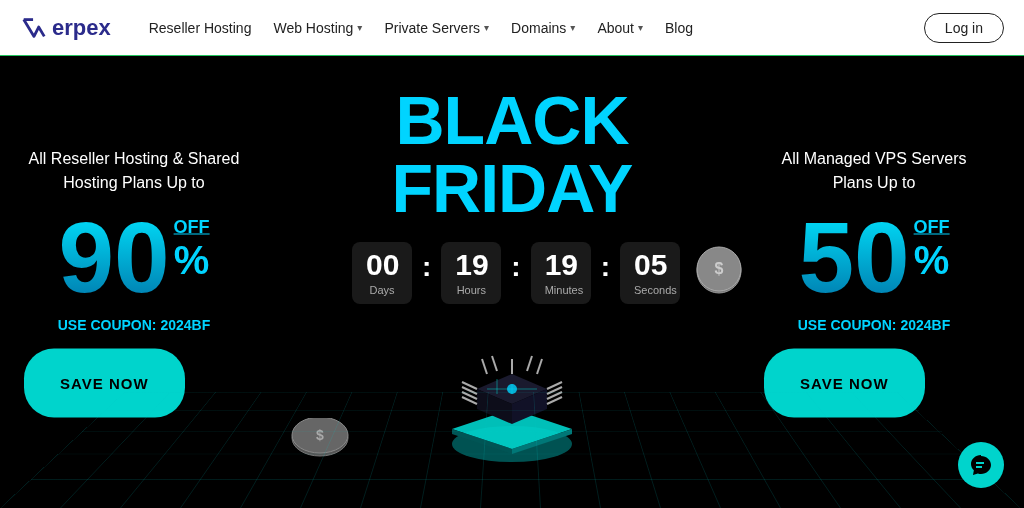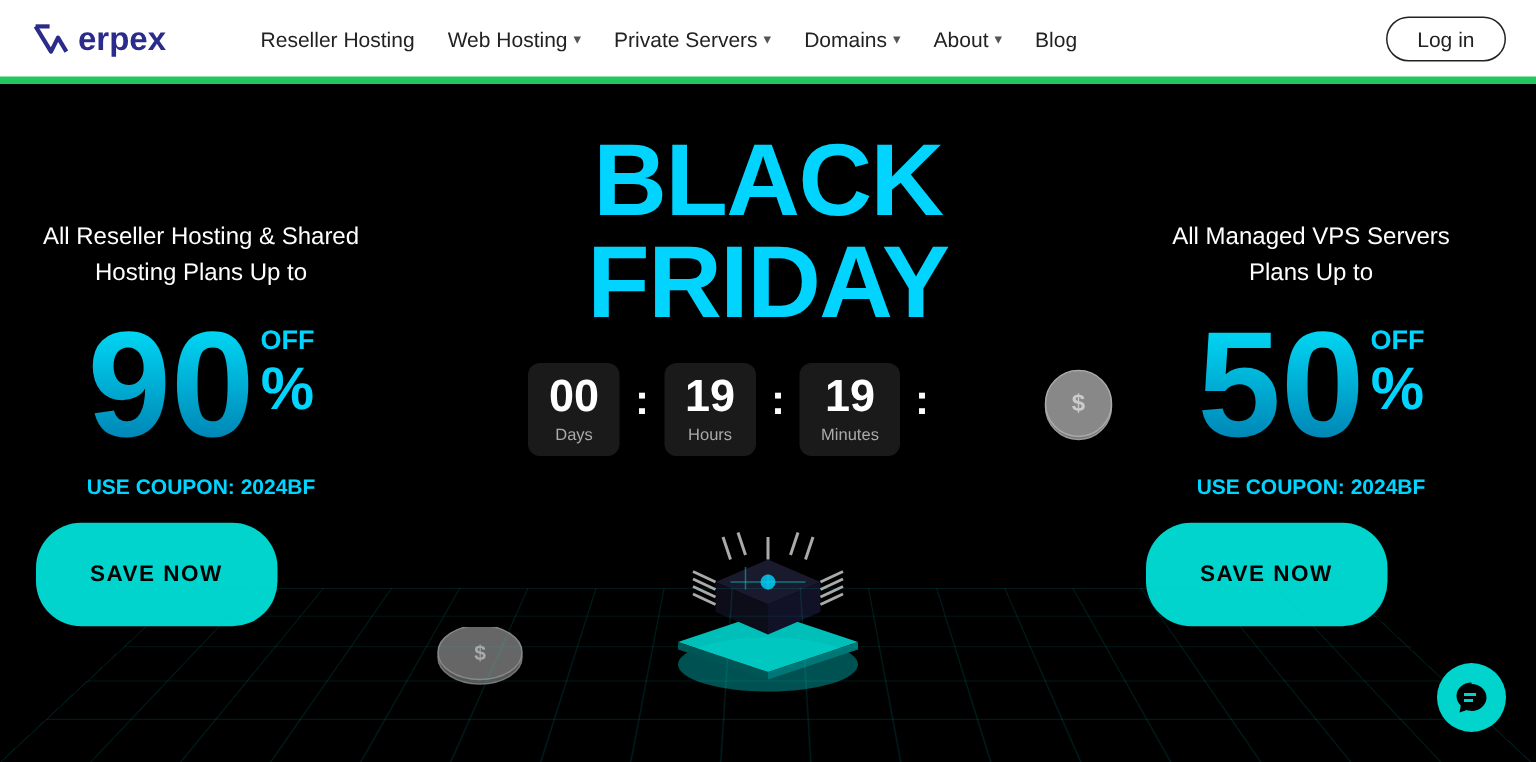--- a/index.html
+++ b/index.html
@@ -5,22 +5,22 @@
     * { margin: 0; padding: 0; box-sizing: border-box; }
     body { width: 1024px; height: 508px; overflow: hidden; font-family: Arial, sans-serif; background: #000; }
 
     
     .navbar {
       background: #fff;
       height: 56px;
       display: flex;
       align-items: center;
       padding: 0 20px;
-      gap: 45px;
-      border-bottom: 5px solid #22c55e;
+      gap: 20px;
+      border-bottom: 1px solid #22c55e;
       position: relative;
       z-index: 10;
     }
     .logo {
       display: flex;
       align-items: center;
       gap: 4px;
       font-size: 22px;
       font-weight: 800;
       color: #2b2b8b;
@@ -121,20 +121,21 @@
     .off-pct {
       display: flex;
       flex-direction: column;
       padding-top: 10px;
       gap: 2px;
     }
     .off-text {
       font-size: 18px;
       font-weight: 700;
       color: #00d4ff;
+      text-decoration: underline;
     }
     .pct-text {
       font-size: 40px;
       font-weight: 900;
       color: #00d4ff;
       line-height: 1;
     }
     .coupon {
       font-size: 14px;
       font-weight: 700;
@@ -339,20 +340,24 @@
       <div class="countdown-block">
         <div class="countdown-num">19</div>
         <div class="countdown-label">Hours</div>
       </div>
       <div class="countdown-sep">:</div>
       <div class="countdown-block">
         <div class="countdown-num">19</div>
         <div class="countdown-label">Minutes</div>
       </div>
       <div class="countdown-sep">:</div>
+      <div class="countdown-block">
+        <div class="countdown-num">05</div>
+        <div class="countdown-label">Seconds</div>
+      </div>
     </div>
   </div>
 
   <div class="chip-svg">
     <svg width="160" height="130" viewBox="0 0 160 130" fill="none" xmlns="http://www.w3.org/2000/svg">
 
       <ellipse cx="80" cy="110" rx="60" ry="18" fill="#006666" opacity="0.8"></ellipse>
 
       <polygon points="20,95 80,115 140,95 80,75" fill="#00d4cc" opacity="0.9"></polygon>
 

